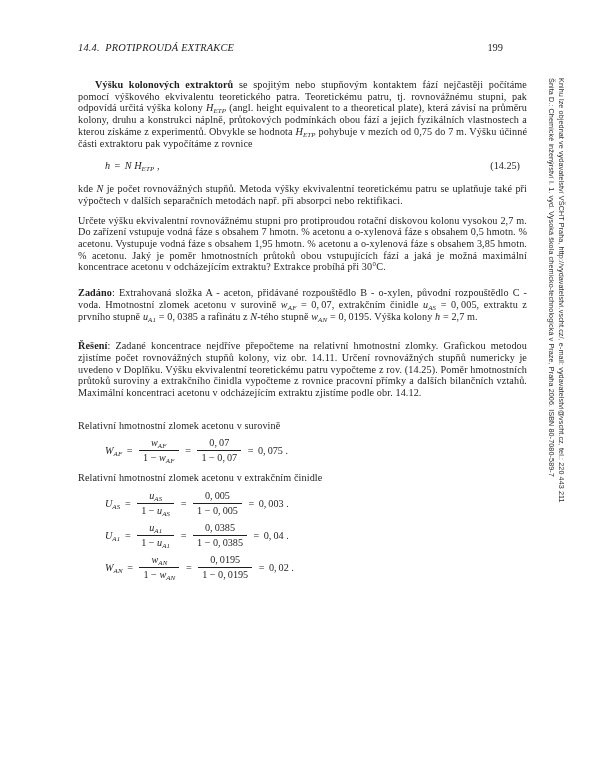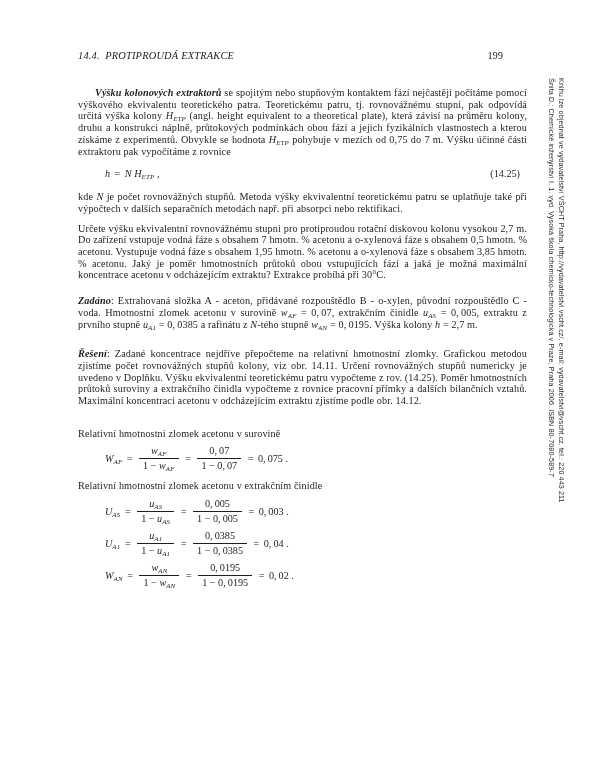--- a/index.html
+++ b/index.html
@@ -2,21 +2,21 @@
 <html><head>
 <meta charset="utf-8">
 <style>
   * { box-sizing: border-box; }
   html, body { margin: 0; padding: 0; background: #ffffff; }
   .page {
     position: relative; width: 600px; height: 776px; background: #ffffff;
     color: #1e1e1e; font-family: "Liberation Serif", "DejaVu Serif", serif;
     overflow: hidden;
   }
-  .content { position: absolute; left: 78px; top: 50px; width: 449px; }
+  .content { position: absolute; left: 78px; top: 42px; width: 449px; }
   .running-head { display: flex; justify-content: space-between; align-items: baseline; font-size: 10.4px; }
   .head-title { font-style: italic; letter-spacing: 0.2px; }
   .head-page { margin-right: 24px; }
   p { margin: 0; }
   .body { font-size: 10.2px; line-height: 11.7px; text-align: justify; letter-spacing: 0.1px; }
   .indent { text-indent: 17px; }
   .mt-intro { margin-top: 26px; }
   .eq-row { display: flex; justify-content: space-between; align-items: baseline; margin: 11px 0 0 0; font-size: 10.2px; }
   .eq-row .eq-left { margin-left: 27px; }
   .eq-tag { margin-right: 7px; }
@@ -26,21 +26,21 @@
   .mt-zadano { margin-top: 14px; }
   .mt-reseni { margin-top: 18px; }
   .mt-cap1 { margin-top: 21px; }
   .mt-cap { margin-top: 9px; }
   .eq-display { display: flex; align-items: center; margin: 6px 0 6px 27px; font-size: 10.2px; }
   .eqsign { margin: 0 4.5px; }
   .frac { display: inline-flex; flex-direction: column; text-align: center; margin: 0 2px; }
   .fr-num { padding: 0 4px 1.5px; }
   .fr-den { border-top: 0.9px solid #1e1e1e; padding: 1.5px 4px 0; }
   .mv { font-style: italic; }
-  .lead { font-weight: bold; font-style: italic; }
+  .lead { font-weight: bold; }
   .ms { font-style: italic; font-size: 6.9px; vertical-align: -1.6px; letter-spacing: 0.2px; line-height: 0; }
   .sidebar-line {
     position: absolute; top: 78px; transform-origin: 0 0; transform: rotate(90deg);
     white-space: nowrap; font-family: "Liberation Sans", "DejaVu Sans", sans-serif;
     font-size: 7.2px; color: #2b2b2b; letter-spacing: 0.1px;
   }
   #sb1 { left: 556px; }
   #sb2 { left: 566px; }
 </style>
 </head>

